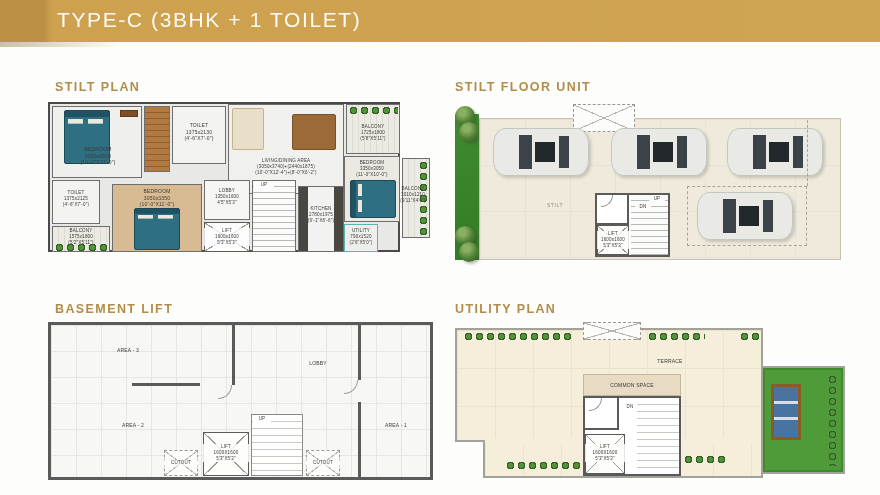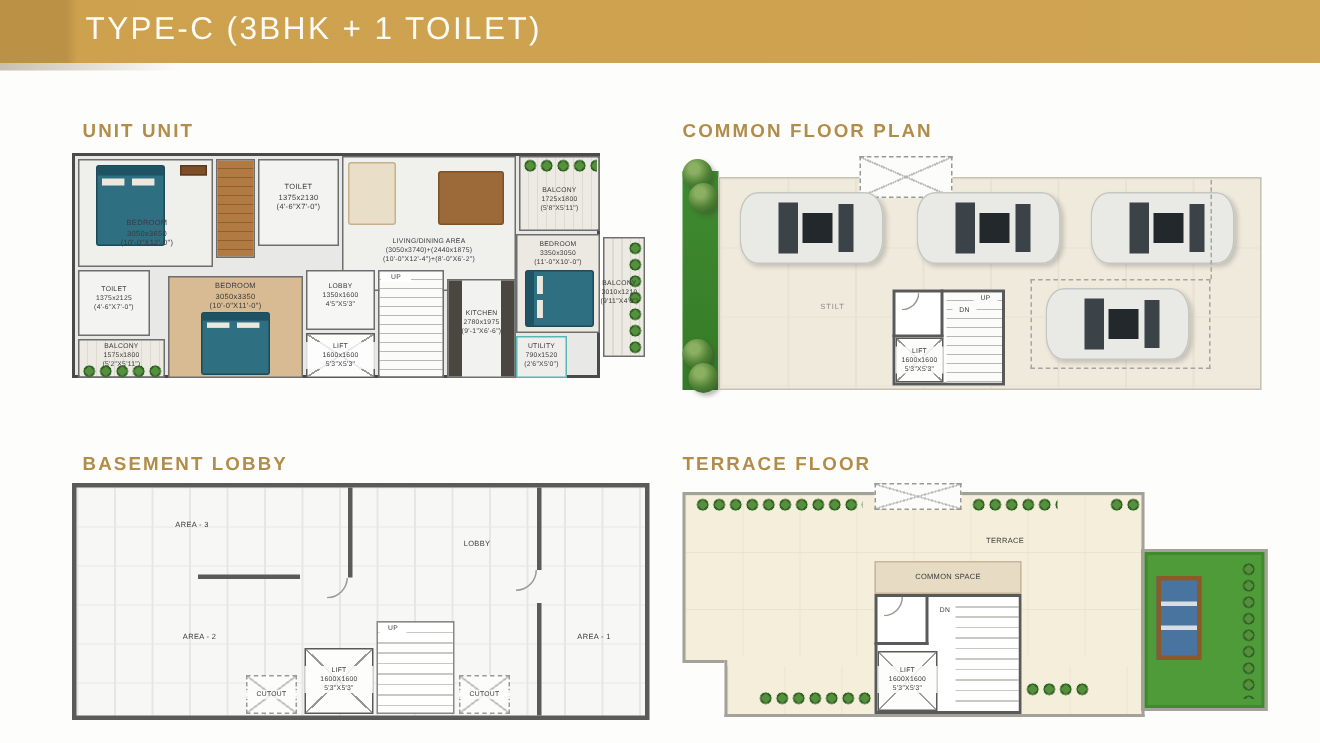--- a/index.html
+++ b/index.html
@@ -71,24 +71,24 @@
   .common{background:#e7dbc4;border:1px solid #c4b79c;}
   .corebox{background:#ffffff;border:2px solid #5a5a5a;}
 </style>
 </head>
 <body>
 
 <div class="abs banner"></div>
 <div class="abs banner-shadow"></div>
 <div class="abs banner-title">TYPE-C (3BHK + 1 TOILET)</div>
 
-<div class="head" style="left:55px;top:80px;">UNIT UNIT</div>
-<div class="head" style="left:455px;top:80px;">COMMON FLOOR PLAN</div>
-<div class="head" style="left:55px;top:302px;">BASEMENT LOBBY</div>
-<div class="head" style="left:455px;top:302px;">TERRACE FLOOR</div>
+<div class="head" style="left:55px;top:80px;">STILT PLAN</div>
+<div class="head" style="left:455px;top:80px;">STILT FLOOR UNIT</div>
+<div class="head" style="left:55px;top:302px;">BASEMENT LIFT</div>
+<div class="head" style="left:455px;top:302px;">UTILITY PLAN</div>
 
 <div class="plan" style="left:48px;top:98px;width:384px;height:158px;">
   <div class="abs room" style="left:0;top:4px;width:352px;height:150px;border:2px solid #4a4a4a;background:#e8e8e6;"></div>
 
   <div class="abs room" style="left:4px;top:8px;width:90px;height:72px;"></div>
   <div class="abs wardrobe" style="left:72px;top:12px;width:18px;height:7px;"></div>
   <div class="abs bed-v" style="left:16px;top:12px;width:46px;height:54px;"></div>
   <div class="lbl" style="left:8px;top:48px;width:84px;">BEDROOM
 3050x3650
 (10'-0"X12'-0")</div>

